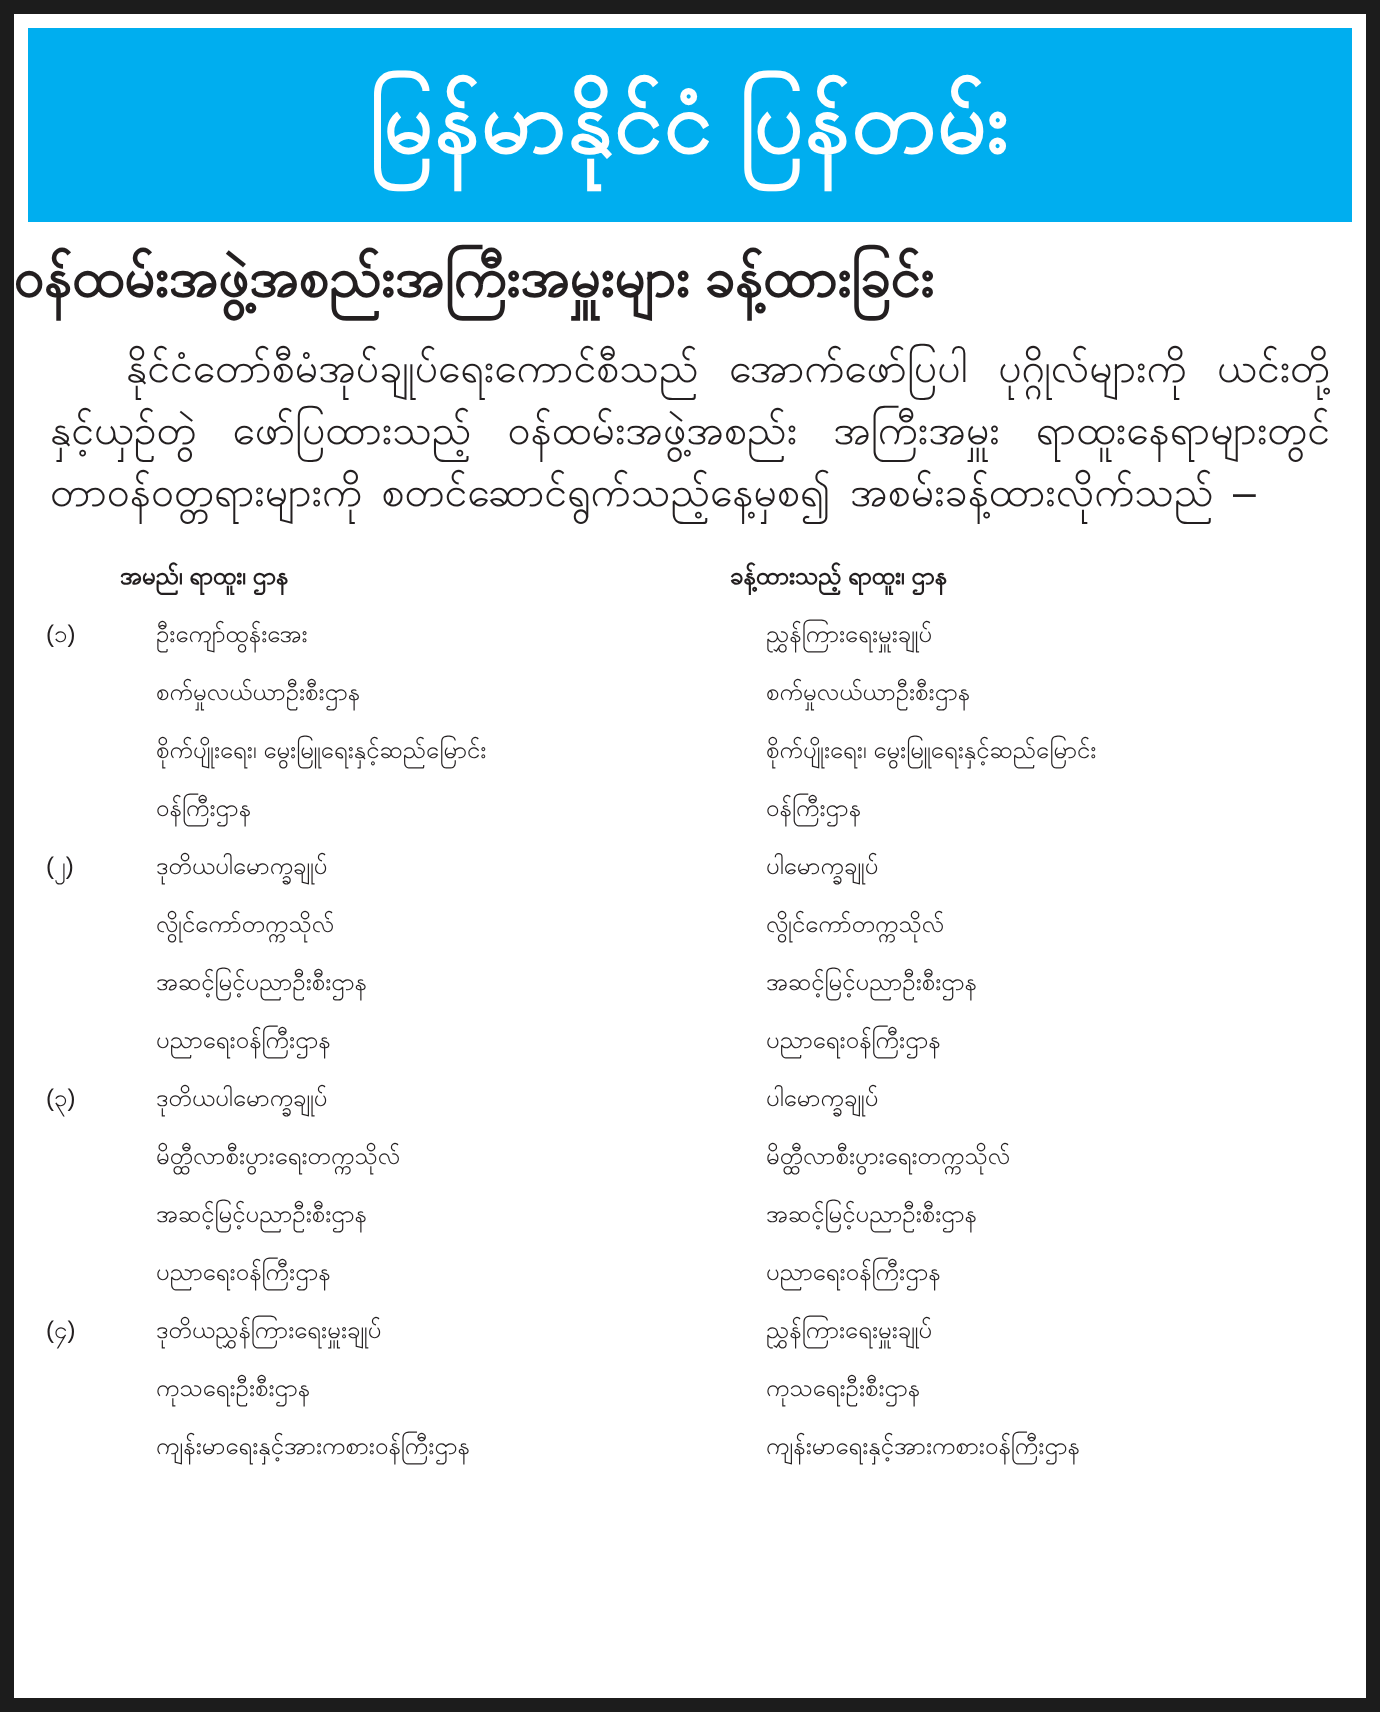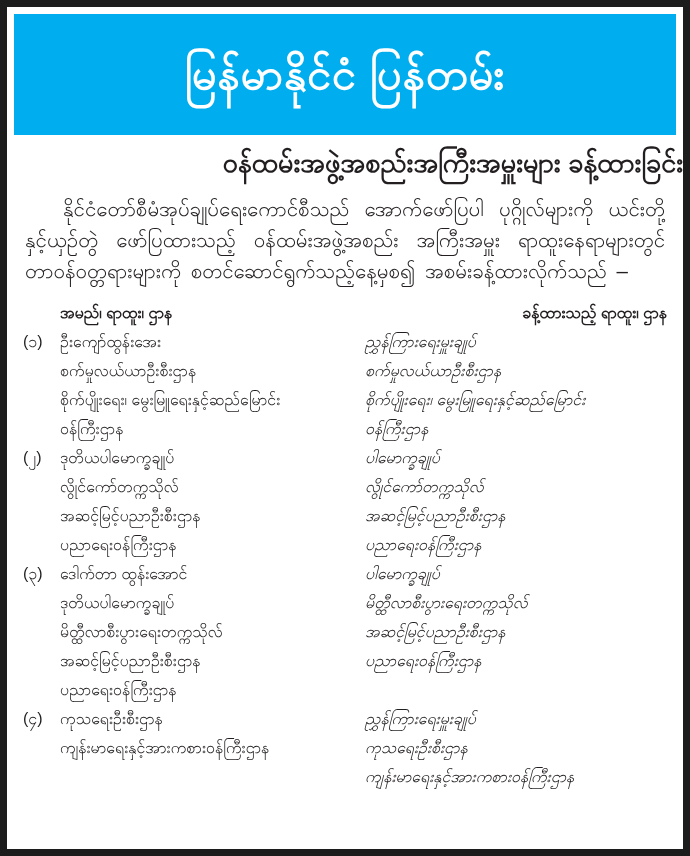--- a/index.html
+++ b/index.html
@@ -13,83 +13,82 @@
     height: 856px;
     box-sizing: border-box;
     border: 7px solid #1c1c1c;
     background: #ffffff;
     font-family: "Liberation Sans", "DejaVu Sans", sans-serif;
     color: #231f20;
     overflow: hidden;
   }
   .banner {
     margin: 7px 7px 0 7px;
-    height: 121px;
+    height: 97px;
     background: #00AEEF;
     display: flex;
     align-items: center;
     justify-content: center;
   }
   .banner .title {
     color: #ffffff;
     font-size: 43px;
     font-weight: bold;
     letter-spacing: 1px;
     line-height: 1.1;
     white-space: nowrap;
   }
   .subtitle {
     margin-top: 11px;
-    text-align: right;
+    text-align: left;
     font-size: 27px;
     font-weight: bold;
     line-height: 1.3;
   }
   .intro {
     margin: 12px 18px 12px 18px;
     font-size: 20.5px;
     line-height: 31px;
     text-align: justify;
     text-indent: 38px;
     word-spacing: 4px;
   }
   .listing {
     margin: 7px 16px 0 16px;
-    font-size: 16px;
+    font-size: 12px;
     line-height: 29px;
   }
   .cols-header {
     display: flex;
     font-weight: bold;
   }
   .cols-header .h-left {
     width: 305px;
     margin-left: 37px;
   }
   .cols-header .h-right {
     flex: 1;
-    text-align: right;
   }
   .entry {
     display: flex;
     align-items: flex-start;
   }
   .entry .num {
     width: 37px;
     flex: 0 0 37px;
   }
   .entry .col.left {
     width: 305px;
     flex: 0 0 305px;
     padding-right: 8px;
     box-sizing: border-box;
+    margin-left: 18px;
   }
   .entry .col.right {
     flex: 1;
-    font-style: italic;
   }
 </style>
 </head>
 <body>
 
 <div class="page" style="border-color: rgb(28, 28, 28); color: rgb(35, 31, 32);">
 
   <div class="banner" style="background: rgb(0, 174, 239);">
     <div class="title" style="color: rgb(255, 255, 255);">မြန်မာနိုင်ငံ ပြန်တမ်း</div>
   </div>
@@ -132,37 +131,37 @@
             <div>ပါမောက္ခချုပ်</div>
             <div>လွိုင်ကော်တက္ကသိုလ်</div>
             <div>အဆင့်မြင့်ပညာဦးစီးဌာန</div>
             <div>ပညာရေးဝန်ကြီးဌာန</div>
           </div>
   </div>
 
   <div class="entry">
     <div class="num">(၃)</div>
     <div class="col left">
-            <div>ဒေါက်တာ ထွန်းအောင်</div>
             <div>ဒုတိယပါမောက္ခချုပ်</div>
             <div>မိတ္ထီလာစီးပွားရေးတက္ကသိုလ်</div>
             <div>အဆင့်မြင့်ပညာဦးစီးဌာန</div>
             <div>ပညာရေးဝန်ကြီးဌာန</div>
           </div>
     <div class="col right">
             <div>ပါမောက္ခချုပ်</div>
             <div>မိတ္ထီလာစီးပွားရေးတက္ကသိုလ်</div>
             <div>အဆင့်မြင့်ပညာဦးစီးဌာန</div>
             <div>ပညာရေးဝန်ကြီးဌာန</div>
           </div>
   </div>
 
   <div class="entry">
     <div class="num">(၄)</div>
     <div class="col left">
+            <div>ဒုတိယညွှန်ကြားရေးမှူးချုပ်</div>
             <div>ကုသရေးဦးစီးဌာန</div>
             <div>ကျန်းမာရေးနှင့်အားကစားဝန်ကြီးဌာန</div>
           </div>
     <div class="col right">
             <div>ညွှန်ကြားရေးမှူးချုပ်</div>
             <div>ကုသရေးဦးစီးဌာန</div>
             <div>ကျန်းမာရေးနှင့်အားကစားဝန်ကြီးဌာန</div>
           </div>
   </div>
 </div>

